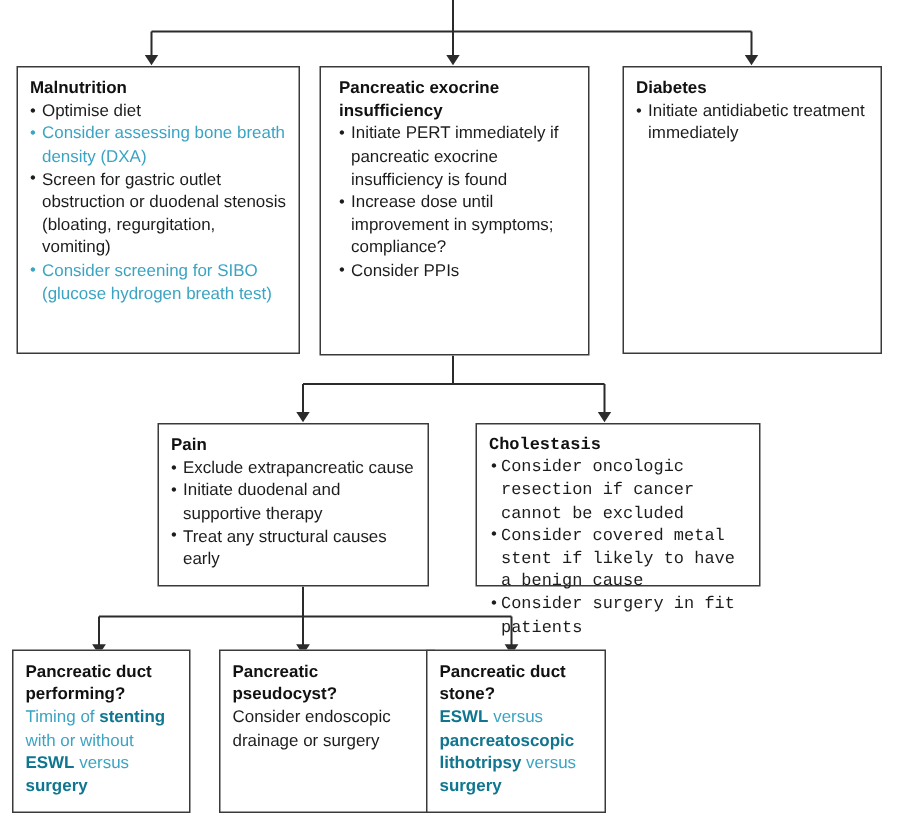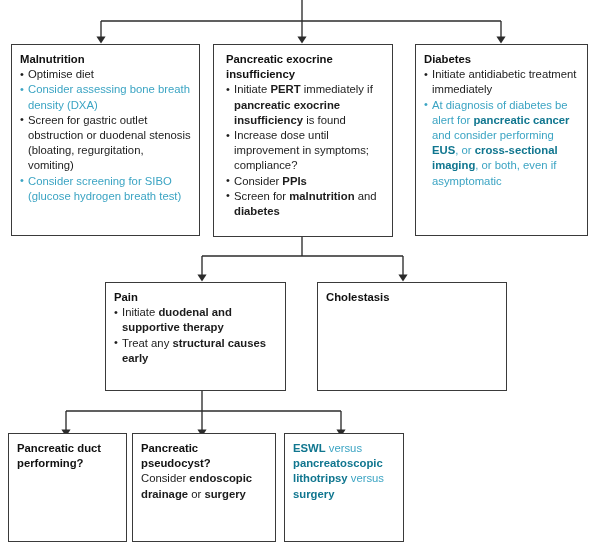--- a/index.html
+++ b/index.html
@@ -56,21 +56,21 @@
     content: "\2022";
     position: absolute;
     left: 0;
     top: -0.5px;
     font-size: 11px;
     line-height: 15.2px;
   }
   .node ul li.teal::before { color: #3ba4c3; }
   .node ul li.dark::before { color: #1c1c1c; }
   .plainline { display: block; }
-  b, .b { font-weight: bold; }
+  b, .b { font-weight: normal; }
   .teal { color: #3ba4c3; }
   .teal-b { color: #10768f; font-weight: bold; }
   .dark { color: #1c1c1c; }
 </style>
 </head>
 <body>
 
 <div id="chart">
 
   <svg class="connectors" viewBox="0 0 600 552">
@@ -109,54 +109,62 @@
         <li class="teal"><span class="teal">Consider screening for SIBO (glucose hydrogen breath test)</span></li>
       </ul>
   </div>
 
   <div class="node" style="left:213px; top:44px; width:180px; height:193px;padding-left:12px;">
     <span class="title">Pancreatic exocrine insufficiency</span>
     <ul>
         <li class="dark"><span class="dark">Initiate </span><span class="dark b">PERT</span><span class="dark"> immediately if </span><span class="dark b">pancreatic exocrine insufficiency</span><span class="dark"> is found</span></li>
         <li class="dark"><span class="dark">Increase dose until improvement in symptoms; compliance?</span></li>
         <li class="dark"><span class="dark">Consider </span><span class="dark b">PPIs</span></li>
-        <li class="dark"><span class="dark">Screen for </span><span class="dark b">malnutrition</span><span class="dark"> and </span><span class="dark b">diabetes</span></li>
       </ul>
   </div>
 
   <div class="node" style="left:415px; top:44px; width:173px; height:192px;">
     <span class="title">Diabetes</span>
     <ul>
         <li class="dark"><span class="dark">Initiate antidiabetic treatment immediately</span></li>
-        <li class="teal"><span class="teal">At diagnosis of diabetes be alert for </span><span class="teal-b">pancreatic cancer</span><span class="teal"> and consider performing </span><span class="teal-b">EUS</span><span class="teal">, or </span><span class="teal-b">cross-sectional imaging</span><span class="teal">, or both, even if asymptomatic</span></li>
       </ul>
   </div>
 
   <div class="node" style="left:105px; top:282px; width:181px; height:109px;">
     <span class="title">Pain</span>
     <ul>
+        <li class="dark"><span class="dark">Exclude extrapancreatic cause</span></li>
         <li class="dark"><span class="dark">Initiate </span><span class="dark b">duodenal and supportive therapy</span></li>
         <li class="dark"><span class="dark">Treat any </span><span class="dark b">structural causes early</span></li>
       </ul>
   </div>
 
-  <div class="node" style="left:317px; top:282px; width:190px; height:109px;">
+  <div class="node" style="left:317px; top:282px; width:190px; height:109px;font-family:Liberation Mono, monospace;">
     <span class="title">Cholestasis</span>
+    <ul>
+        <li class="dark"><span class="dark">Consider oncologic resection if cancer cannot be excluded</span></li>
+        <li class="dark"><span class="dark">Consider covered metal stent if likely to have a benign cause</span></li>
+        <li class="dark"><span class="dark">Consider surgery in fit patients</span></li>
+      </ul>
   </div>
 
   <div class="node" style="left:8px; top:433px; width:119px; height:109px;">
     <span class="title">Pancreatic duct performing?</span>
+    <div>
+        <span class="plainline"><span class="teal">Timing of </span><span class="teal-b">stenting</span><span class="teal"> with or without </span><span class="teal-b">ESWL</span><span class="teal"> versus </span><span class="teal-b">surgery</span></span>
+      </div>
   </div>
 
-  <div class="node" style="left:132px; top:433px; width:144px; height:109px;">
+  <div class="node" style="left:146px; top:433px; width:144px; height:109px;">
     <span class="title">Pancreatic pseudocyst?</span>
     <div>
         <span class="plainline"><span class="dark">Consider </span><span class="dark b">endoscopic drainage</span><span class="dark"> or </span><span class="dark b">surgery</span></span>
       </div>
   </div>
 
   <div class="node" style="left:284px; top:433px; width:120px; height:109px;">
+    <span class="title">Pancreatic duct stone?</span>
     <div>
         <span class="plainline"><span class="teal-b">ESWL</span><span class="teal"> versus </span><span class="teal-b">pancreatoscopic lithotripsy</span><span class="teal"> versus </span><span class="teal-b">surgery</span></span>
       </div>
   </div>
 
 </div>
 
 </body></html>

